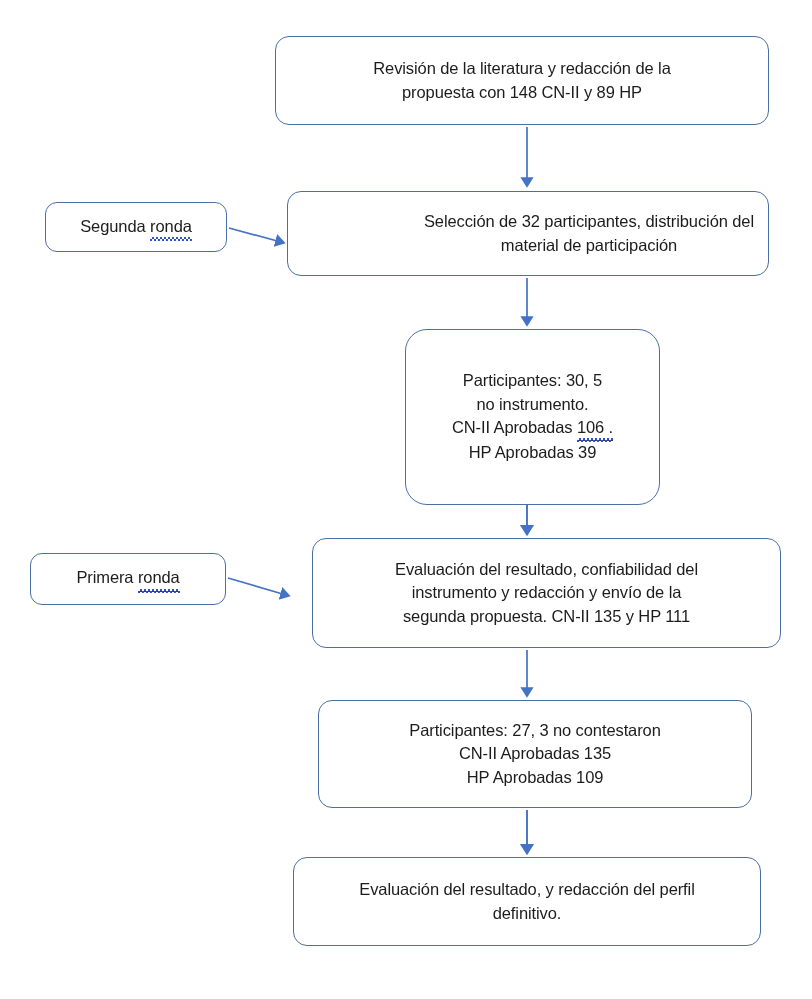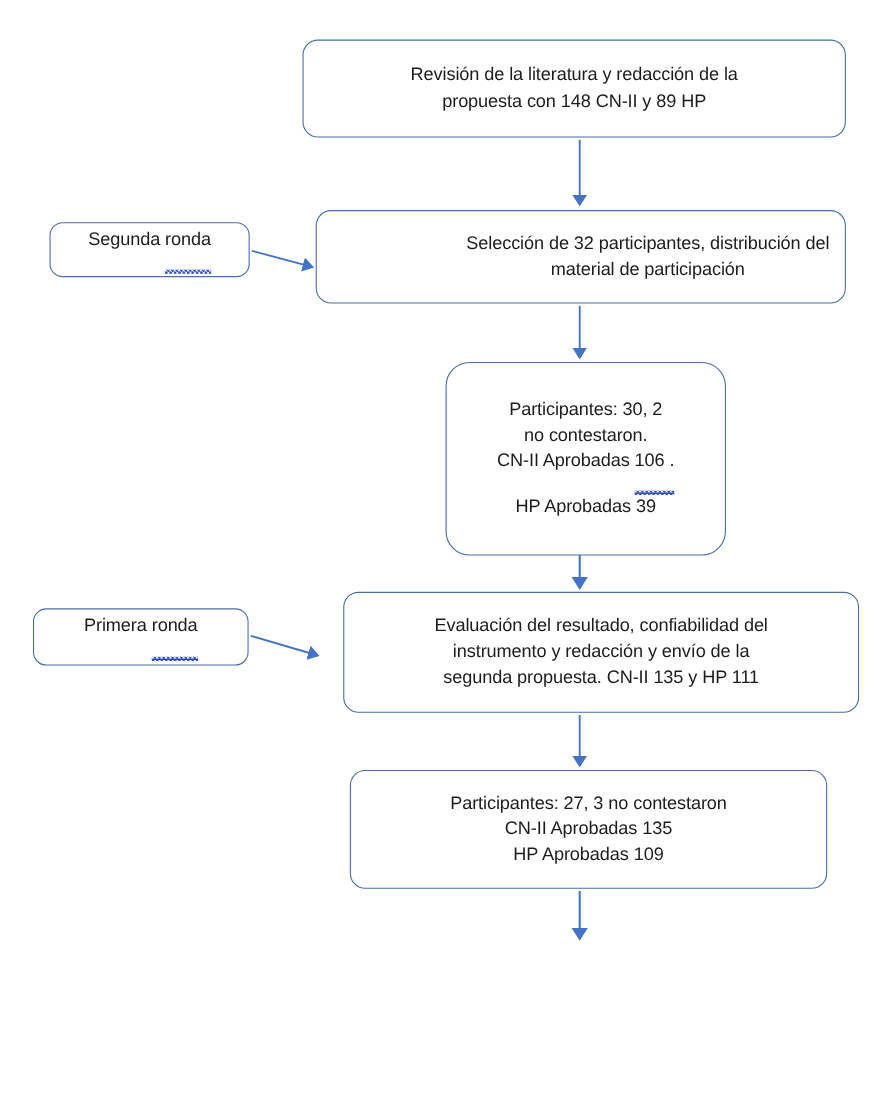--- a/index.html
+++ b/index.html
@@ -59,21 +59,21 @@
   #node-5 { left: 318px; top: 700px; width: 434px; height: 108px; }
   #node-6 { left: 293px; top: 857px; width: 468px; height: 89px;  }
 
   #label-1 { left: 45px; top: 202px; width: 182px; height: 50px; }
   #label-2 { left: 30px; top: 553px; width: 196px; height: 52px; }
 
   
   .squiggle {
     position: relative;
     display: inline-block;
-    padding-bottom: 17px;
+    padding-bottom: 1px;
   }
   .squiggle::after {
     content: "";
     position: absolute;
     left: 0;
     right: 0;
     bottom: -2px;
     height: 4px;
     background-image:
       radial-gradient(circle at 1px 3px, #2e50d8 1.1px, rgba(0,0,0,0) 1.4px),
@@ -128,35 +128,39 @@
     <span class="node-text">Revisión de la literatura y redacción de la
 propuesta con 148 CN-II y 89 HP</span>
   </div>
 
   <div class="node" id="node-2">
     <span class="node-text">Selección de 32 participantes, distribución del
 material de participación</span>
   </div>
 
   <div class="node round-xl" id="node-3">
-    <span class="node-text"><span>Participantes: 30, 2</span><br><span>no contestaron.</span><br><span>CN-II Aprobadas </span><span class="squiggle with-rule">106 .</span><br><span>HP Aprobadas 39</span></span>
+    <span class="node-text"><span>Participantes: 30, 5</span><br><span>no instrumento.</span><br><span>CN-II Aprobadas </span><span class="squiggle with-rule">106 .</span><br><span>HP Aprobadas 39</span></span>
   </div>
 
   <div class="node" id="node-4">
     <span class="node-text">Evaluación del resultado, confiabilidad del
 instrumento y redacción y envío de la
 segunda propuesta. CN-II 135 y HP 111</span>
   </div>
 
   <div class="node" id="node-5">
     <span class="node-text">Participantes: 27, 3 no contestaron
 CN-II Aprobadas 135
 HP Aprobadas 109</span>
   </div>
 
+  <div class="node" id="node-6">
+    <span class="node-text">Evaluación del resultado, y redacción del perfil
+definitivo.</span>
+  </div>
 
   <div class="node label-box" id="label-1">
     <span class="node-text"><span>Segunda </span><span class="squiggle">ronda</span></span>
   </div>
 
   <div class="node label-box" id="label-2">
     <span class="node-text"><span>Primera </span><span class="squiggle with-rule">ronda</span></span>
   </div>
 
 </div>

